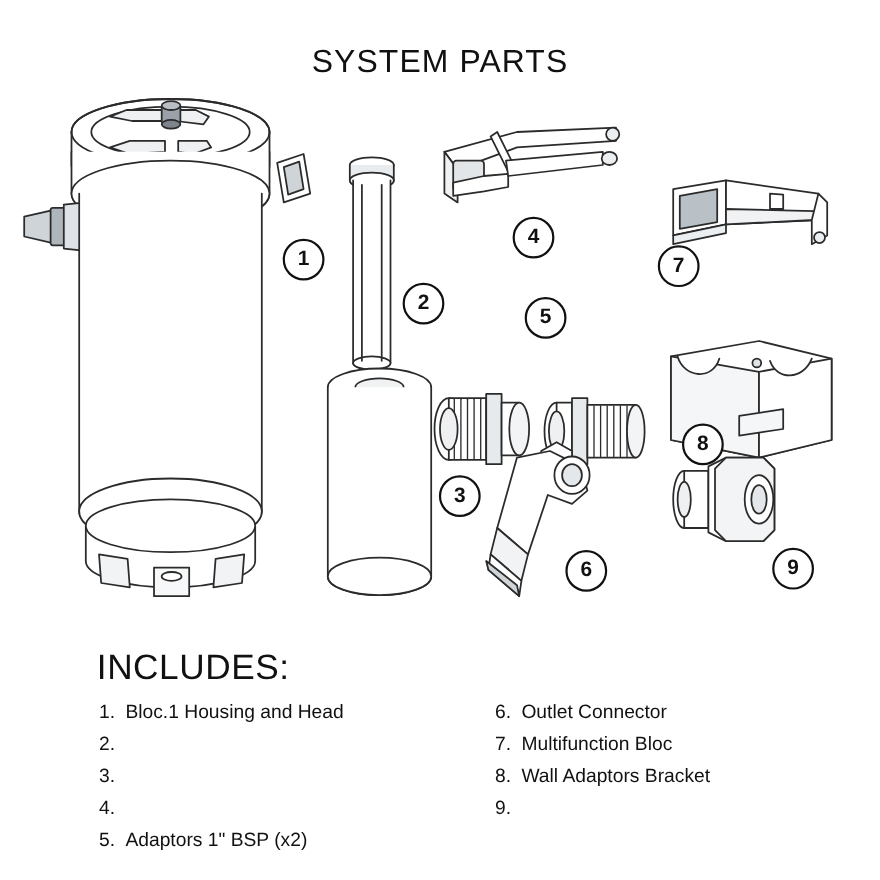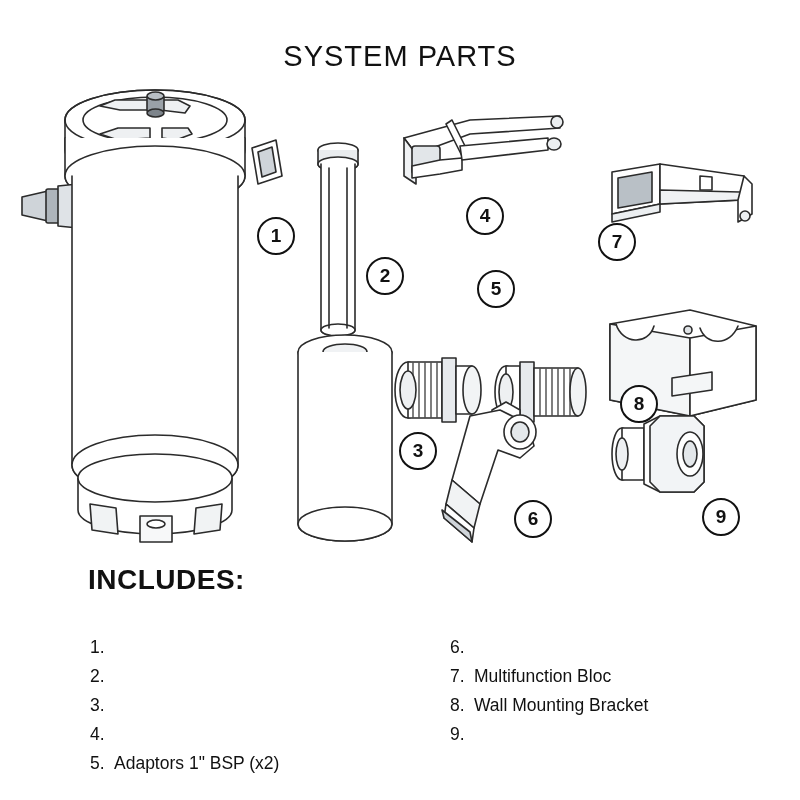--- a/index.html
+++ b/index.html
@@ -50,23 +50,23 @@
     font-size: 19px;
     font-weight: 700;
     display: flex;
     align-items: center;
     justify-content: center;
     box-sizing: border-box;
   }
   .includes-head {
     position: absolute;
     left: 88px;
-    top: 564px;
-    font-size: 28px;
-    font-weight: 700;
+    top: 588px;
+    font-size: 32px;
+    font-weight: 400;
     letter-spacing: 0.5px;
     color: #111111;
   }
   .list {
     position: absolute;
     font-size: 17.5px;
     line-height: 29px;
     color: #111111;
   }
   .list.left { left: 90px; top: 633px; width: 330px; }
@@ -244,46 +244,48 @@
     <div class="callout" style="left:598px; top:143px;">7</div>
     <div class="callout" style="left:620px; top:305px;">8</div>
     <div class="callout" style="left:702px; top:418px;">9</div>
   </div>
 
   <div class="includes-head">INCLUDES:</div>
 
   <div class="list left">
     <div class="list-item">
       <span class="list-num">1.</span>
+      <span>Bloc.1 Housing and Head</span>
     </div>
     <div class="list-item">
       <span class="list-num">2.</span>
     </div>
     <div class="list-item">
       <span class="list-num">3.</span>
     </div>
     <div class="list-item">
       <span class="list-num">4.</span>
     </div>
     <div class="list-item">
       <span class="list-num">5.</span>
       <span>Adaptors 1" BSP (x2)</span>
     </div>
   </div>
 
   <div class="list right">
     <div class="list-item">
       <span class="list-num">6.</span>
+      <span>Outlet Connector</span>
     </div>
     <div class="list-item">
       <span class="list-num">7.</span>
       <span>Multifunction Bloc</span>
     </div>
     <div class="list-item">
       <span class="list-num">8.</span>
-      <span>Wall Mounting Bracket</span>
+      <span>Wall Adaptors Bracket</span>
     </div>
     <div class="list-item">
       <span class="list-num">9.</span>
     </div>
   </div>
 
 </div>
 
 </body></html>

